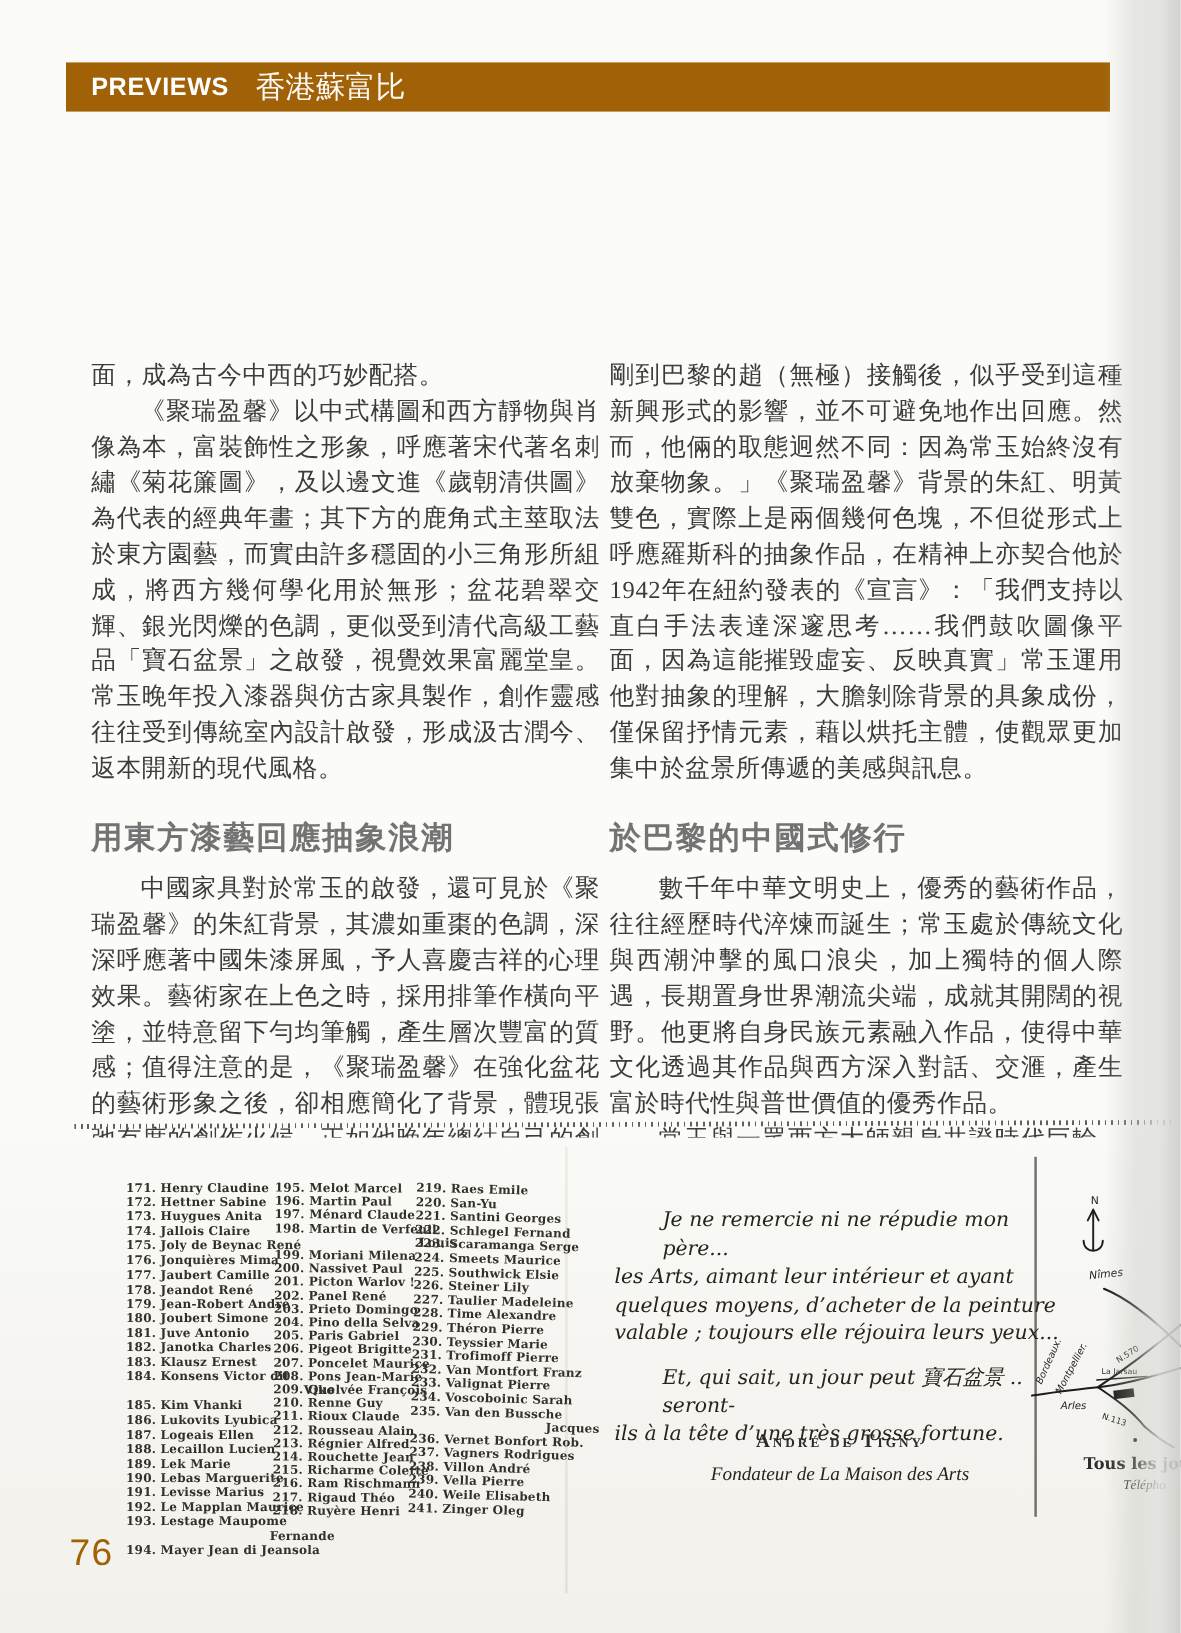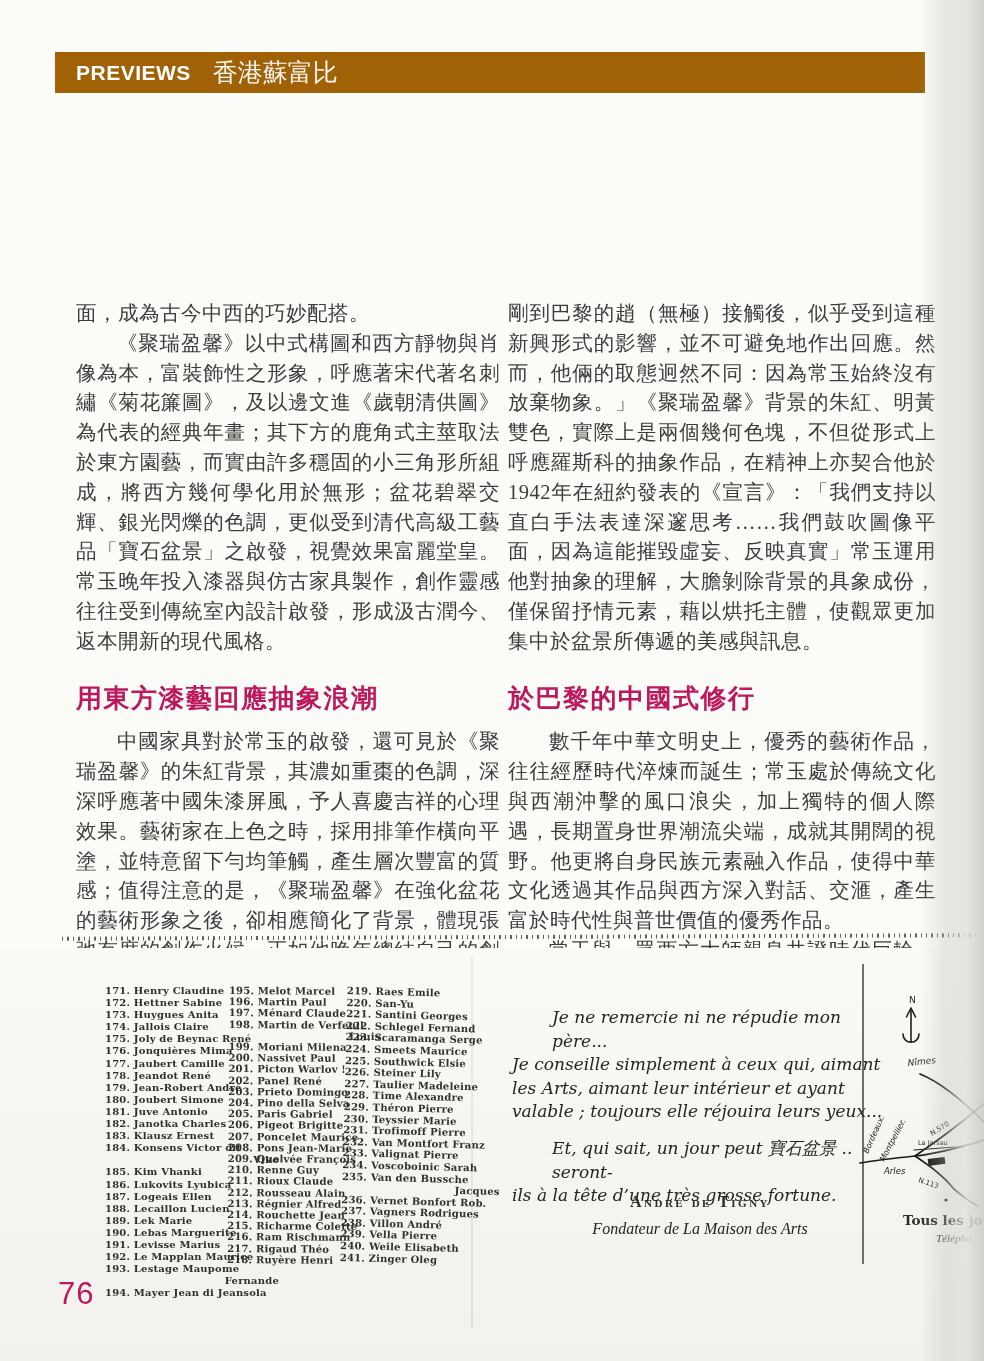--- a/index.html
+++ b/index.html
@@ -25,21 +25,21 @@
   .col{
     position:absolute;top:299px;color:#3c3c3c;
     font-size:20.5px;line-height:29.8px;text-align:justify;
     letter-spacing:.5px;
   }
   .col-left{left:76px;width:424px;}
   .col-right{left:508px;width:428px;}
   .cjk-para{margin:0;}
   .cjk-para.indent{text-indent:2em;}
   .cjk-heading{
-    font-size:26px;font-weight:700;color:#be185d;
+    font-size:26px;font-weight:700;color:#737373;
     margin:27px 0 14px 0;letter-spacing:1.5px;text-align:left;
   }
   
   .dotted-rule{
     position:absolute;left:62px;top:935px;width:914px;height:4px;
     background:repeating-linear-gradient(to right,#60605c 0 1.4px,transparent 1.4px 5.4px);
     transform:rotate(-.22deg);
   }
   
   .scan{
@@ -85,21 +85,21 @@
     font-family:"DejaVu Serif",serif;font-weight:700;font-size:13.5px;color:#2e2c28;
   }
   .caption2{
     position:absolute;left:936px;top:284px;white-space:nowrap;
     font-style:italic;font-size:11px;color:#3a3834;
   }
   
   .page-number{
     position:absolute;left:58px;top:1276px;
     font-family:"Liberation Sans","DejaVu Sans",sans-serif;
-    font-weight:300;font-size:31px;color:#be185d;letter-spacing:1px;
+    font-weight:300;font-size:31px;color:#a16207;letter-spacing:1px;
   }
   .edge-shadow{
     position:absolute;right:0;top:0;width:64px;height:1361px;pointer-events:none;
     background:linear-gradient(to right,
       rgba(190,192,186,0) 0%,
       rgba(190,192,186,.35) 40%,
       rgba(224,225,221,.85) 72%,
       rgba(204,205,201,.9) 100%);
   }
 </style>
@@ -211,22 +211,22 @@
         <div class="name-entry">237. Vagners Rodrigues</div>
         <div class="name-entry">238. Villon André</div>
         <div class="name-entry">239. Vella Pierre</div>
         <div class="name-entry">240. Weile Elisabeth</div>
         <div class="name-entry">241. Zinger Oleg</div>
       </div>
 
     <div class="letter">
       <div class="letter-para1">
           <div class="letter-line first">Je ne remercie ni ne répudie mon père...</div>
-          <div class="letter-line">Je conseille simplement à ceux qui, aimant</div>
           <div class="letter-line">les Arts, aimant leur intérieur et ayant</div>
+          <div class="letter-line">quelques moyens, d’acheter de la peinture</div>
           <div class="letter-line">valable ; toujours elle réjouira leurs yeux...</div>
         </div>
       <div class="letter-para2">
           <div class="letter-line first">Et, qui sait, un jour peut 寶石盆景 .. seront-</div>
           <div class="letter-line">ils à la tête d’une très grosse fortune.</div>
         </div>
     </div>
 
     <div class="attribution">
       <div class="sig">André de Tigny</div>

